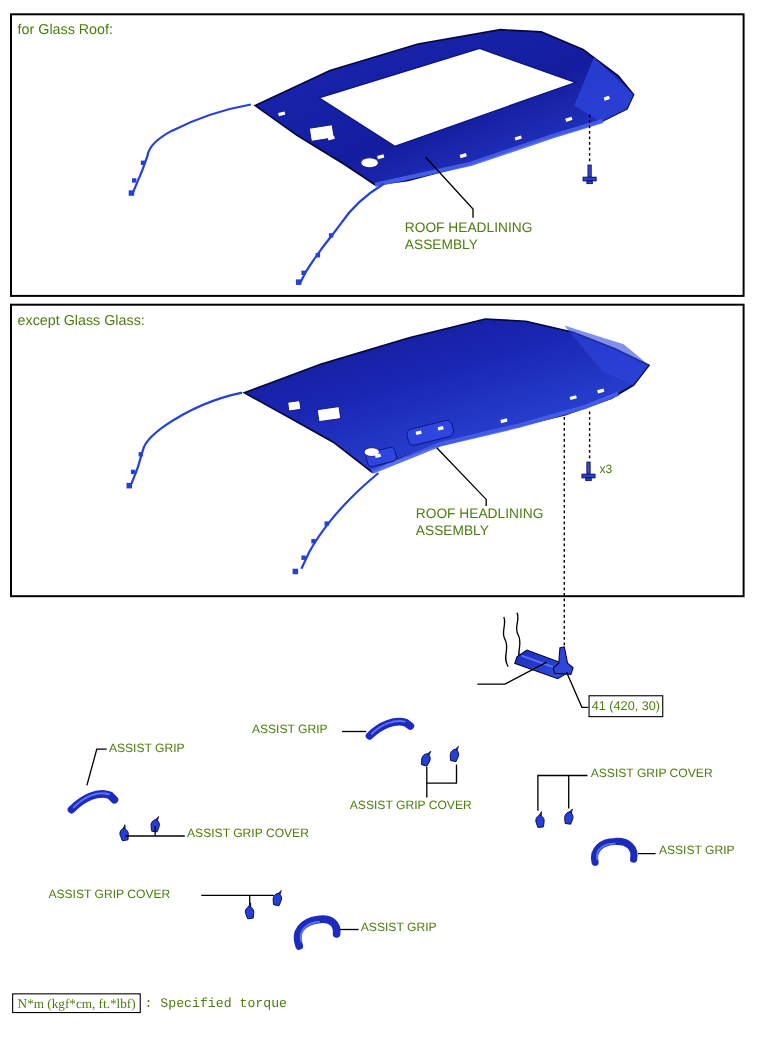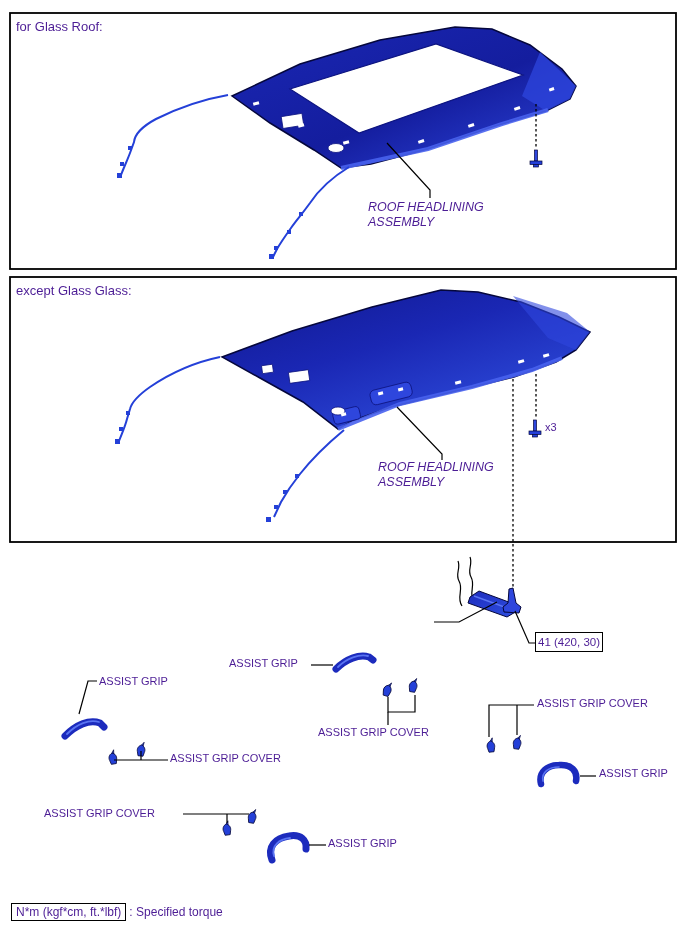--- a/index.html
+++ b/index.html
@@ -1,28 +1,28 @@
 <!DOCTYPE html>
 <html><head>
 <meta charset="utf-8">
 <style>
   html,body{margin:0;padding:0;background:#fff;}
   .canvas{position:relative;width:688px;height:949px;background:#fff;overflow:hidden;
-          font-family:"Liberation Sans",sans-serif;color:#4c1d95;}
+          font-family:"Liberation Sans",sans-serif;color:#4d7c0f;}
   .canvas svg{position:absolute;left:0;top:0;}
   .lbl{position:absolute;font-size:11px;line-height:15px;white-space:nowrap;}
   .title{font-size:13px;}
-  .callout{position:absolute;font-size:12.5px;line-height:15px;font-style:italic;}
+  .callout{position:absolute;font-size:12.5px;line-height:15px;}
   .torque-box{position:absolute;left:535px;top:632px;width:66px;height:18px;
               border:1.2px solid #000;display:flex;align-items:center;justify-content:center;
               font-size:11.5px;white-space:nowrap;background:#fff;}
   .legend{position:absolute;left:11px;top:903px;display:flex;align-items:center;font-size:12px;}
   .legend-box{border:1.5px solid #000;height:16px;display:flex;align-items:center;
-              padding:0 4px;white-space:nowrap;}
-  .legend-desc{margin-left:3px;white-space:nowrap;}
+              padding:0 4px;white-space:nowrap;font-family:Liberation Serif, serif;}
+  .legend-desc{margin-left:3px;white-space:nowrap;font-family:Liberation Mono, monospace;}
 </style>
 </head>
 <body>
 
 <div class="canvas">
 
   <svg width="688" height="949" viewBox="0 0 688 949">
     <defs>
       <linearGradient id="g1" x1="0" y1="0" x2="1" y2="1">
         <stop offset="0" stop-color="#1a27b4"></stop>

